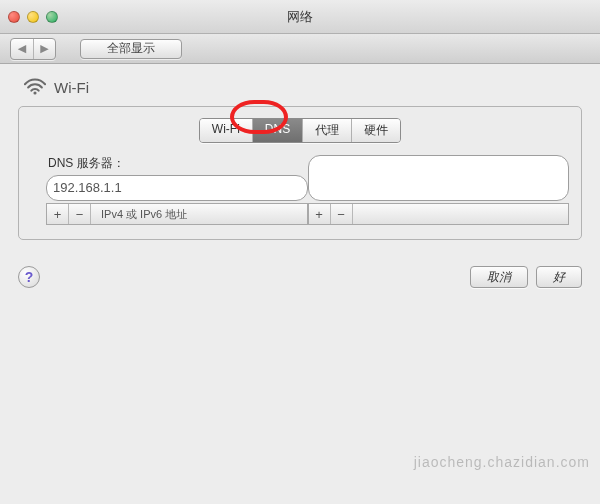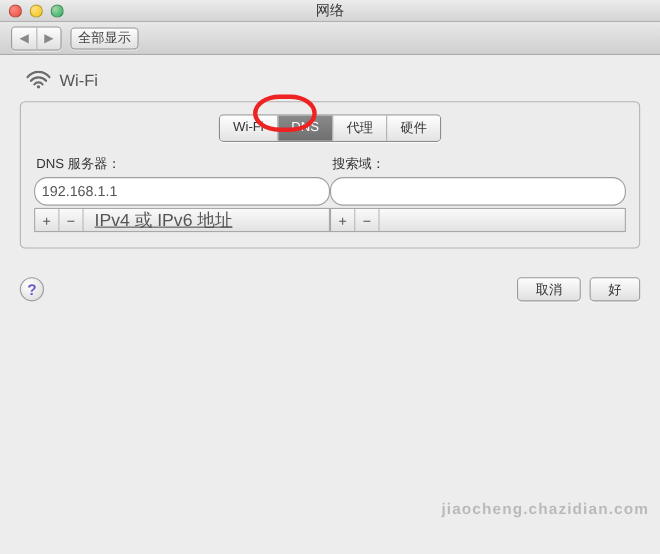--- a/index.html
+++ b/index.html
@@ -5,21 +5,21 @@
     * { box-sizing: border-box; margin: 0; padding: 0; }
     html, body { width: 600px; height: 504px; overflow: hidden; }
     body {
       font-family: "Lucida Grande", "Helvetica Neue", Arial, sans-serif;
       font-size: 12px;
       background: #ededed;
       color: #333;
     }
     
     .titlebar {
-      height: 20px;
+      height: 34px;
       background: linear-gradient(#ececec, #d4d4d4);
       border-bottom: 1px solid #b0b0b0;
       display: flex;
       align-items: center;
       position: relative;
     }
     .traffic { display: flex; gap: 7px; margin-left: 8px; }
     .tl-btn { width: 12px; height: 12px; border-radius: 50%; border: 0.5px solid rgba(0,0,0,0.25); }
     .tl-close { background: radial-gradient(circle at 30% 30%, #ff8a80, #e74c3c); }
     .tl-min   { background: radial-gradient(circle at 30% 30%, #ffe082, #f1c40f); }
@@ -44,26 +44,27 @@
       background: linear-gradient(#fdfdfd, #e0e0e0);
       box-shadow: 0 1px 0 rgba(255,255,255,0.6), inset 0 1px 0 rgba(255,255,255,0.8);
     }
     .segbtn .seg {
       width: 22px; height: 20px;
       display: flex; align-items: center; justify-content: center;
       color: #888; font-size: 11px;
     }
     .segbtn .seg + .seg { border-left: 1px solid #b5b5b5; }
     .pillbtn {
-      height: 20px; padding: 0 6px;
+      height: 20px; padding: 0 26px;
       border: 1px solid #9b9b9b; border-radius: 4px;
       background: linear-gradient(#fdfdfd, #e0e0e0);
       font-size: 12px; color: #444;
       display: inline-flex; align-items: center;
       box-shadow: 0 1px 0 rgba(255,255,255,0.6);
+      margin-left: 16px;
     }
     
     .content {
       padding: 12px 18px 14px;
     }
     .panel-head {
       display: flex; align-items: center; gap: 8px;
       padding: 2px 2px 10px 6px;
     }
     .wifi-icon { width: 22px; height: 18px; }
@@ -92,21 +93,21 @@
     .tab.active {
       background: linear-gradient(#8a8a8a, #6f6f6f);
       color: #fff;
     }
     .tab-highlight-ring {
       position: absolute;
       border: 4px solid #e22; border-radius: 50%/60%;
       pointer-events: none;
     }
     
-    .cols { display: flex; gap: 0; }
+    .cols { display: flex; gap: 0; margin-left: 15px; }
     .col { flex: 1; display: flex; flex-direction: column; }
     .col-label { font-size: 12px; color: #333; margin: 0 0 3px 2px; }
     .listbox {
       flex: 1; background: #fff;
       border: 1px solid #9e9e9e;
       border-radius: 12px;
       height: 260px;
       padding: 3px 6px;
       font-size: 13px; color: #555;
       overflow: auto;
@@ -117,21 +118,21 @@
       border: 1px solid #a8a8a8;
       background: linear-gradient(#fafafa, #e2e2e2);
       height: 22px;
     }
     .sqbtn {
       width: 22px; height: 20px;
       display: flex; align-items: center; justify-content: center;
       font-size: 13px; color: #555;
       border-right: 1px solid #b8b8b8;
     }
-    .listhint { padding-left: 10px; font-size: 16px; color: #555; text-decoration: underline; }
+    .listhint { padding-left: 10px; font-size: 11px; color: #555; }
     
     .footer {
       display: flex; align-items: center;
       padding: 12px 18px 8px;
     }
     .help {
       width: 22px; height: 22px; border-radius: 50%;
       border: 1px solid #9b9b9b;
       background: radial-gradient(circle at 35% 30%, #fff, #d8d8d8);
       display: flex; align-items: center; justify-content: center;
@@ -139,26 +140,26 @@
     }
     .spacer { flex: 1; }
     .btn {
       height: 22px; padding: 0 16px;
       border: 1px solid #9b9b9b; border-radius: 4px;
       background: linear-gradient(#fdfdfd, #e0e0e0);
       font-size: 12px; color: #333;
       display: inline-flex; align-items: center;
       margin-left: 8px;
       box-shadow: 0 1px 0 rgba(255,255,255,0.7);
+      font-style: italic;
     }
     .watermark {
       position: absolute; right: 10px; bottom: 34px;
       font-size: 14px; color: rgba(0,0,0,0.22);
       letter-spacing: 1px;
-      font-weight: bold;
     }
   </style>
 </head>
 <body>
 
 <div class="titlebar">
   <div class="traffic">
     <div class="tl-btn tl-close"></div>
     <div class="tl-btn tl-min"></div>
     <div class="tl-btn tl-zoom"></div>
@@ -206,21 +207,20 @@
             <div class="row">192.168.1.1</div>
           </div>
         <div class="listctrl">
           <div class="sqbtn">+</div>
           <div class="sqbtn">−</div>
           <div class="listhint">IPv4 或 IPv6 地址</div>
         </div>
       </div>
 
       <div class="col">
-        <div class="col-label">搜索域：</div>
         <div class="listbox" id="search-domains-list"></div>
         <div class="listctrl">
           <div class="sqbtn">+</div>
           <div class="sqbtn">−</div>
           <div class="listhint"></div>
         </div>
       </div>
     </div>
   </div>
 </div>

